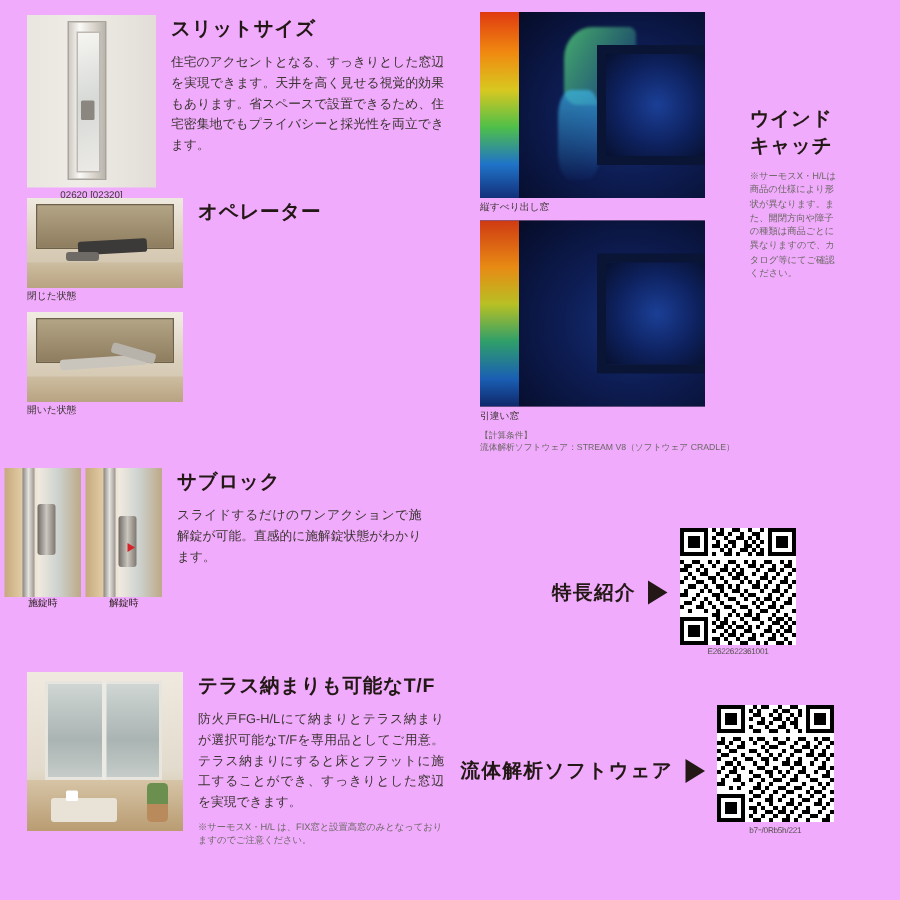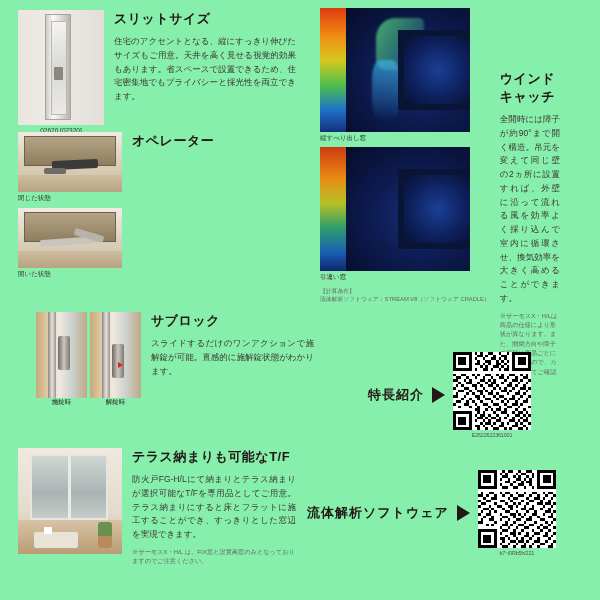--- a/index.html
+++ b/index.html
@@ -12,21 +12,21 @@
     height: 600px;
     font-family: "Liberation Sans", sans-serif;
     color: #231815;
     overflow: hidden;
     position: relative;
   }
   .page {
     position: relative;
     width: 600px;
     height: 600px;
-    background: #86efac;
+    background: #f0abfc;
   }
   .col-left {
     position: absolute;
     left: 0; top: 0;
     width: 306px;
     height: 600px;
   }
   .col-right {
     position: absolute;
     left: 310px; top: 0;
@@ -283,21 +283,21 @@
         <div class="slit-photo">
           <div class="slit-frame">
             <div class="slit-glass"></div>
             <div class="slit-handle"></div>
           </div>
         </div>
         <div class="cap">02620 [02320]</div>
       </div>
       <div class="txt">
         <h3 class="f-title">スリットサイズ</h3>
-        <p class="f-body">住宅のアクセントとなる、縦にすっきり伸びたサイズもご用意。天井を高く見せる視覚的効果もあります。省スペースで設置できるため、住宅密集地でもプライバシーと採光性を両立できます。</p>
+        <p class="f-body">住宅のアクセントとなる、すっきりとした窓辺を実現できます。天井を高く見せる視覚的効果もあります。省スペースで設置できるため、住宅密集地でもプライバシーと採光性を両立できます。</p>
       </div>
     </div>
 
     <div class="feature" style="left:18px; top:132px; width:278px;">
       <div class="media">
         <div class="op-photo a">
           <div class="op-sash"></div>
           <div class="op-arm a1"></div>
           <div class="op-arm a2"></div>
           <div class="op-floor"></div>
@@ -309,21 +309,21 @@
           <div class="op-arm b2"></div>
           <div class="op-floor"></div>
         </div>
         <div class="cap cap-l">開いた状態</div>
       </div>
       <div class="txt">
         <h3 class="f-title">オペレーター</h3>
       </div>
     </div>
 
-    <div class="feature" style="left:36px; top:312px; width:278px;font-family:Liberation Serif, serif;">
+    <div class="feature" style="left:3px; top:312px; width:278px;font-family:Liberation Serif, serif;">
       <div class="media">
         <div class="sub-wrap">
           <div class="sub-photo">
             <div class="sub-rail"></div>
             <div class="sub-lock"></div>
           </div>
           <div class="sub-photo">
             <div class="sub-rail"></div>
             <div class="sub-lock open"></div>
             <div class="sub-arrow"></div>
@@ -378,21 +378,20 @@
             <div class="flow"></div>
             <div class="sq"></div>
           </div>
         </div>
         <div class="thermo-cap">引違い窓</div>
         <div class="calc-note">【計算条件】</div>
         <div class="calc-note" style="margin-top:0">流体解析ソフトウェア：STREAM V8（ソフトウェア CRADLE）</div>
       </div>
       <div class="txt" style="padding-top:62px;">
         <h3 class="f-title">ウインドキャッチ</h3>
-        <p class="f-body">全開時には障子が約90°まで開く構造。吊元を変えて同じ壁の2ヵ所に設置すれば、外壁に沿って流れる風を効率よく採り込んで室内に循環させ、換気効率を大きく高めることができます。</p>
         <p class="f-note">※サーモスX・H/Lは商品の仕様により形状が異なります。また、開閉方向や障子の種類は商品ごとに異なりますので、カタログ等にてご確認ください。</p>
       </div>
     </div>
 
     <div class="qr-row" style="left:58px; top:352px;">
       <div class="qr-label">特長紹介</div>
       <div class="qr-tri"></div>
       <div class="qr-box">
         <svg class="qr" viewBox="0 0 29 29" shape-rendering="crispEdges">
           <rect width="29" height="29" fill="#fff"></rect>

